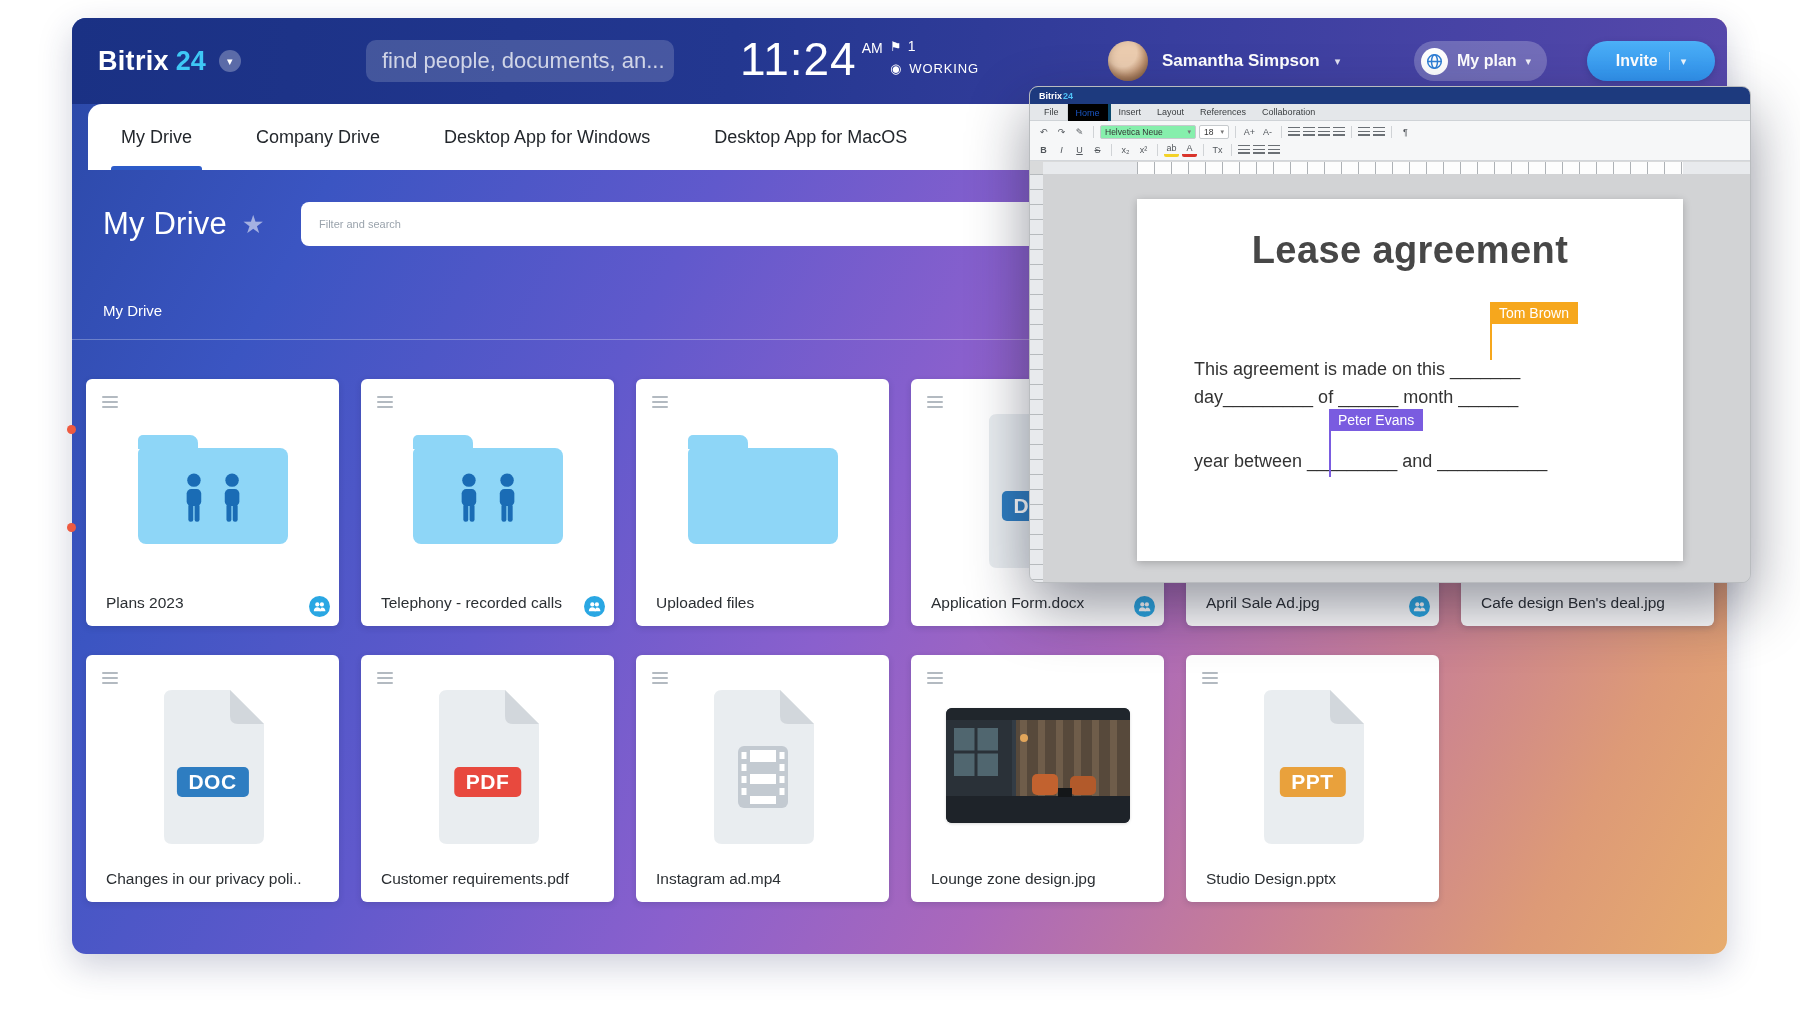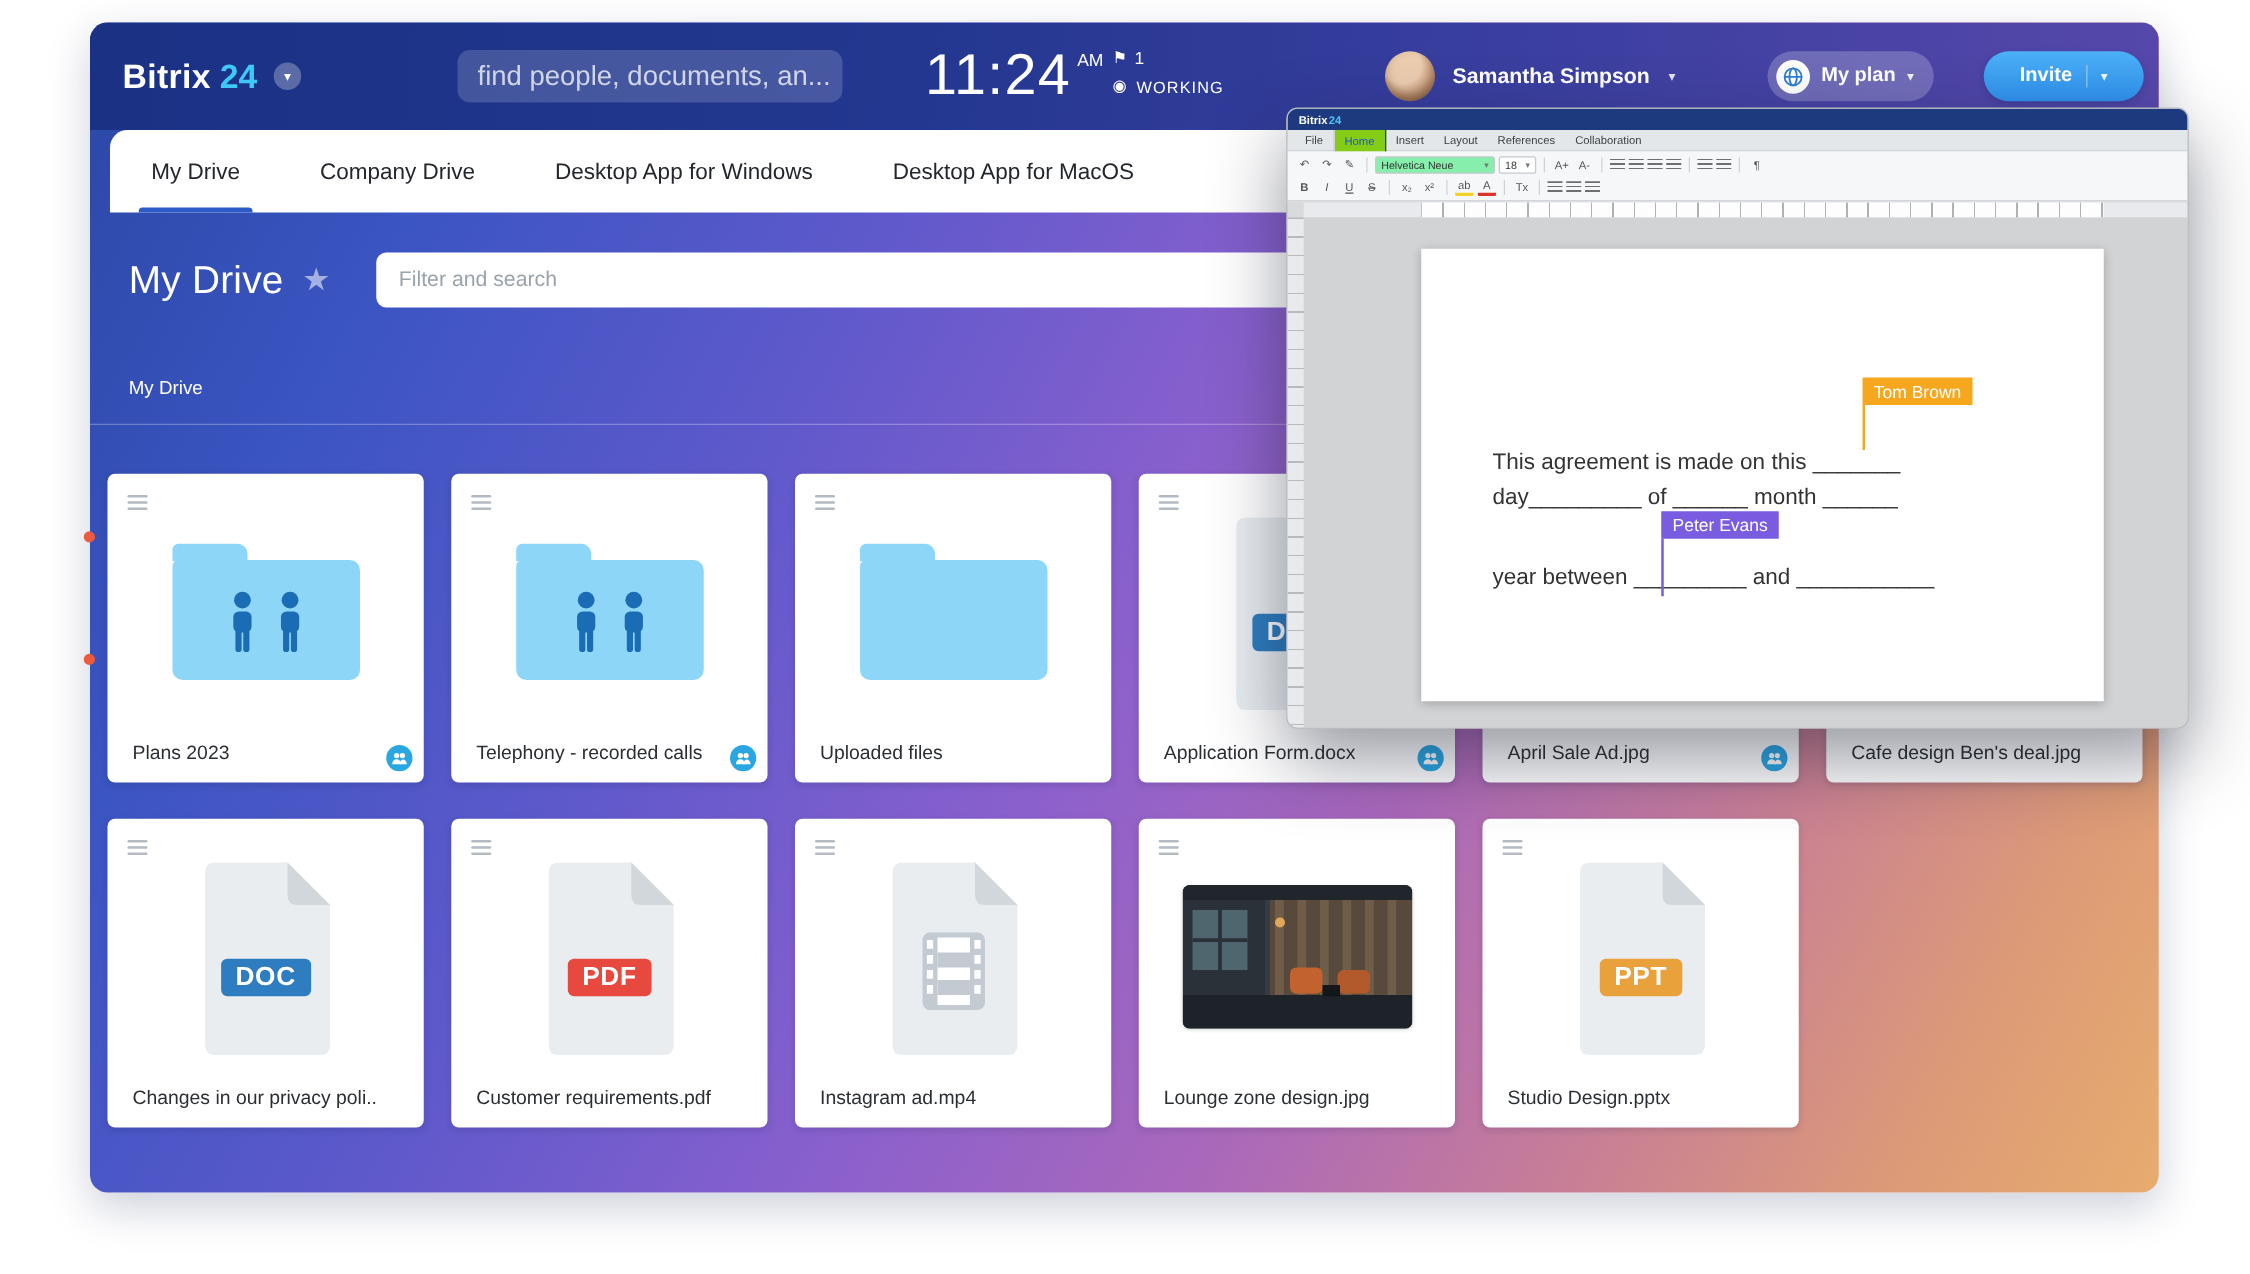--- a/index.html
+++ b/index.html
@@ -50,21 +50,21 @@
   .tabs{position:absolute;left:16px;right:0;top:86px;height:66px;background:#fff;border-radius:14px 14px 0 0;
     display:flex;align-items:stretch;padding-left:33px;gap:64px}
   .tab{position:relative;display:flex;align-items:center;font-size:18px;color:#23272c;font-weight:500;cursor:pointer;white-space:nowrap}
   .tab.active::after{content:"";position:absolute;left:-10px;right:-10px;bottom:0;height:4px;border-radius:3px 3px 0 0;background:#2d5bc8}
 
   
   .trow{position:absolute;left:31px;top:188px;display:flex;align-items:center;gap:15px}
   .trow h1{font-size:31px;color:#fff;font-weight:500;letter-spacing:.2px}
   .star{font-size:25px;color:rgba(255,255,255,.55);cursor:pointer}
   .filter{position:absolute;left:229px;top:184px;width:1410px;height:44px;border:none;outline:none;border-radius:8px;
-    background:#fff;padding:0 18px;font-size:17px;color:#14532d;font-family:inherit}
+    background:#fff;padding:0 18px;font-size:11px;color:#14532d;font-family:inherit}
   .filter::placeholder{color:#9aa3ac}
   .crumb{position:absolute;left:0;right:0;top:264px;height:58px;line-height:58px;padding-left:31px;color:#fff;font-size:15px;
     border-bottom:1px solid rgba(255,255,255,.28);cursor:pointer}
 
   
   .grid{position:absolute;left:14px;top:361px;width:1628px;display:grid;grid-template-columns:repeat(6,253px);
     grid-auto-rows:247px;gap:29px 22px}
   .card{position:relative;background:#fff;border-radius:6px;box-shadow:0 2px 6px rgba(25,39,80,.18);cursor:pointer}
   .cmenu{position:absolute;left:16px;top:14px;cursor:pointer}
   .cmenu i{display:block;width:16px;height:2px;background:#b3bac1;border-radius:1px;margin:3px 0}
@@ -85,21 +85,21 @@
   .dot{position:absolute;left:67px;width:9px;height:9px;border-radius:50%;background:#ee5a40;z-index:6}
 
   
   .word{position:absolute;left:1029px;top:86px;width:722px;height:497px;background:#d9dadb;border-radius:9px;
     border:1px solid #b9bcbf;box-shadow:0 24px 60px rgba(20,25,45,.45);overflow:hidden;z-index:20}
   .wtitle{height:17px;background:#1d3a7e;display:flex;align-items:center;padding-left:9px;gap:1px}
   .wtitle .wb{font-size:9px;font-weight:700;color:#fff}
   .wtitle .wn{font-size:9px;font-weight:700;color:#4fc3f7}
   .wmenu{height:17px;background:#e4e7ea;display:flex;align-items:stretch;padding-left:6px;border-bottom:1px solid #cfd3d7}
   .wtab{font-size:9px;color:#3c4043;padding:0 8px;display:flex;align-items:center;cursor:pointer}
-  .wtab.active{background:#84cc16;color:#1a56c4;border-left:1px solid #cfd3d7;border-right:1px solid #0c4a6e;margin-bottom:-1px}
+  .wtab.active{background:#000000;color:#1a56c4;border-left:1px solid #cfd3d7;border-right:3px solid #0c4a6e;margin-bottom:-1px}
   .wtools{height:40px;background:#f6f7f8;border-bottom:1px solid #d3d6da;padding:2px 6px;display:flex;flex-direction:column;justify-content:center;gap:2px}
   .ttrow{display:flex;align-items:center;gap:3px;height:16px}
   .ti{min-width:15px;height:15px;border-radius:2px;display:flex;align-items:center;justify-content:center;
     font-size:9px;color:#52575c;cursor:pointer}
   .ti.b{font-weight:700}.ti.i{font-style:italic}.ti.u{text-decoration:underline}.ti.s{text-decoration:line-through}
   .ti.hl{border-bottom:3px solid #f3d227}.ti.fc{border-bottom:3px solid #d9342b}
   .fontbox{width:96px;height:14px;background:#86efac;border:1px solid #c6cacd;border-radius:2px;font-size:8.5px;color:#333;
     display:flex;align-items:center;justify-content:space-between;padding:0 4px;cursor:pointer}
   .sizebox{width:30px;height:14px;background:#fff;border:1px solid #c6cacd;border-radius:2px;font-size:8.5px;color:#333;
     display:flex;align-items:center;justify-content:space-between;padding:0 4px;cursor:pointer}
@@ -572,20 +572,21 @@
       </div>
     </div>
 
     <div class="wruler">
         <span class="band"></span>
       </div>
 
     <div class="wdoc">
       <div class="vruler"></div>
       <div class="wpage">
+        <div class="dtitle">Lease agreement</div>
         <div class="dpara1">
           <span>This agreement is made on this _______</span><br>
           <span>day_________ of ______ month ______</span>
         </div>
         <div class="dpara2">year between _________ and ___________</div>
 
         <div class="cur tom" style="left:353px;top:103px">
           <span class="tag">Tom Brown</span>
           <i class="caret"></i>
         </div>

